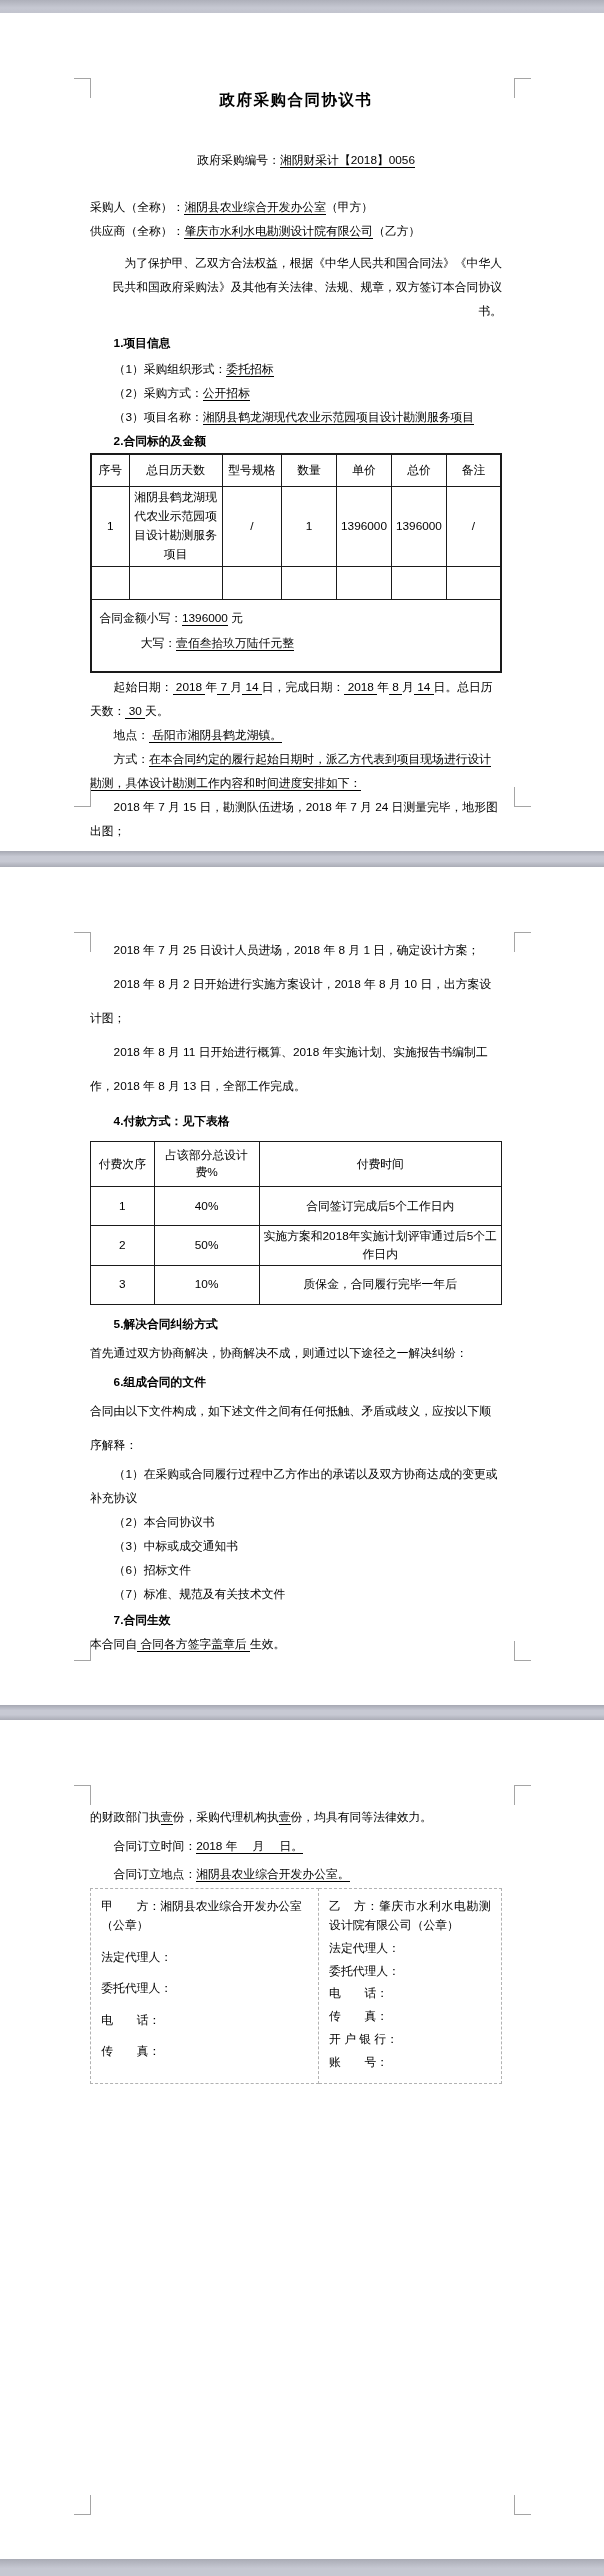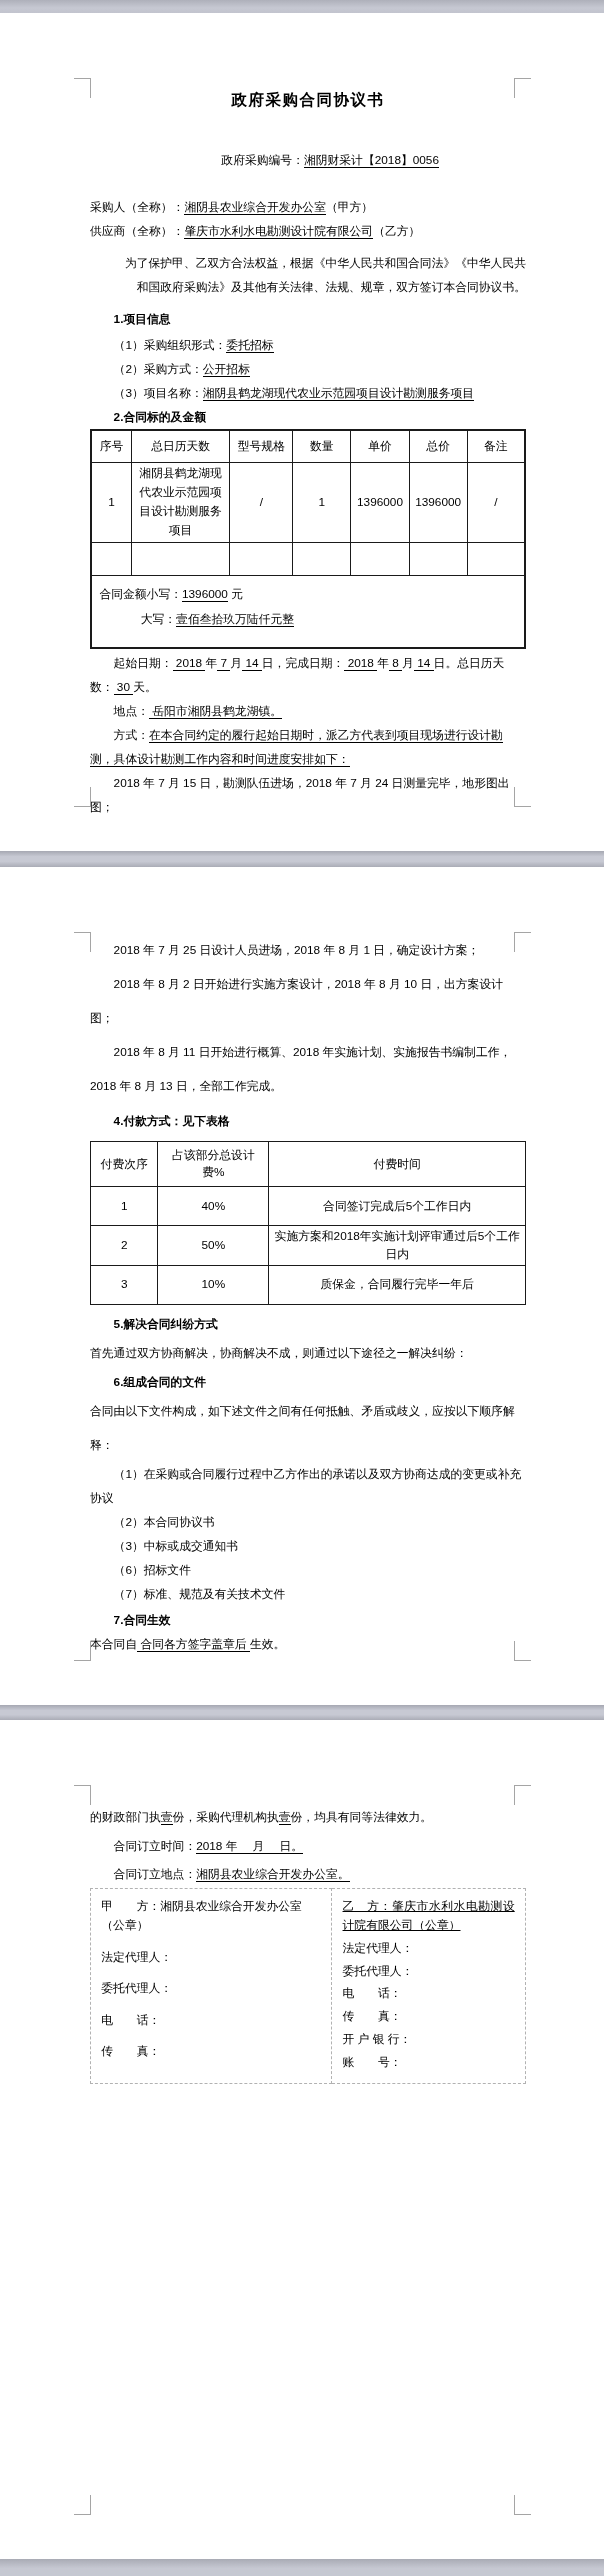--- a/index.html
+++ b/index.html
@@ -5,33 +5,33 @@
   html,body{margin:0;padding:0;background:#c3c5ce;}
   .viewport{width:604px;position:relative;font-family:"Liberation Sans","DejaVu Sans",sans-serif;color:#000;background:#c3c5ce;}
   .strip{width:604px;}
   .strip.top{height:13.3px;background:linear-gradient(180deg,#aeb0ba,#c6c8d2 60%,#c2c4ce);}
   .strip.bottom{height:17px;background:linear-gradient(180deg,#a9abb5,#c6c8d2 55%,#c6c8d2);}
   .gap{width:604px;height:15.5px;background:linear-gradient(180deg,#a6a8b2,#c7c9d3 35%,#c7c9d3 65%,#aaacb6);}
   .page{position:relative;background:#ffffff;width:604px;overflow:hidden;box-sizing:border-box;}
   #page1{height:838px;}
   #page2{height:838px;}
   #page3{height:839px;}
-  .content{padding:0 78px 0 90px;font-size:11.8px;line-height:24px;}
+  .content{padding:0 102px 0 90px;font-size:11.8px;line-height:24px;}
   
   .mark{position:absolute;width:16px;height:19px;pointer-events:none;}
   .mark.tl{left:74px;top:65px;border-top:0.7px solid #a5a5a5;border-right:0.7px solid #a5a5a5;}
   .mark.tr{right:73px;top:65px;border-top:0.7px solid #a5a5a5;border-left:0.7px solid #a5a5a5;}
   .mark.bl{left:74px;bottom:44px;border-bottom:0.7px solid #a5a5a5;border-right:0.7px solid #a5a5a5;}
   .mark.br{right:73px;bottom:44px;border-bottom:0.7px solid #a5a5a5;border-left:0.7px solid #a5a5a5;}
   .line{margin:0;}
   .indent{text-indent:2em;}
   .bold{font-weight:bold;}
   .f-u{border-bottom:0.7px solid #000;}
   .f-b{font-weight:bold;}
-  .f-j{text-align:justify;text-decoration:underline;}
+  .f-j{text-align:justify;}
   .f-g{margin-top:34px !important;}
   .doc-title{margin:76px 0 0 0;font-size:15.5px;font-weight:bold;text-align:center;letter-spacing:1.5px;line-height:22px;}
   .proc-line{margin-top:37px;text-align:right;padding-right:87px;}
   .m-buyer{margin-top:23px;}
   .m-preamble{margin-top:8px;text-align:right;}
   .m-h1{margin-top:8px;}
   .m-i1{margin-top:1.5px;}
   .m-h3{margin-top:20.6px;}
   .m-t2{margin-top:1.5px;}
   table{border-collapse:collapse;width:100%;table-layout:fixed;}

